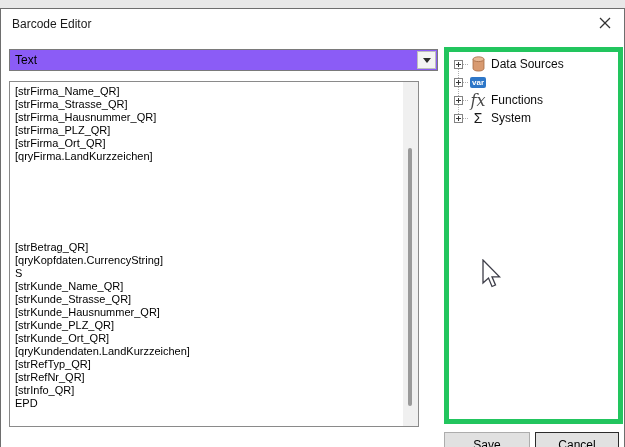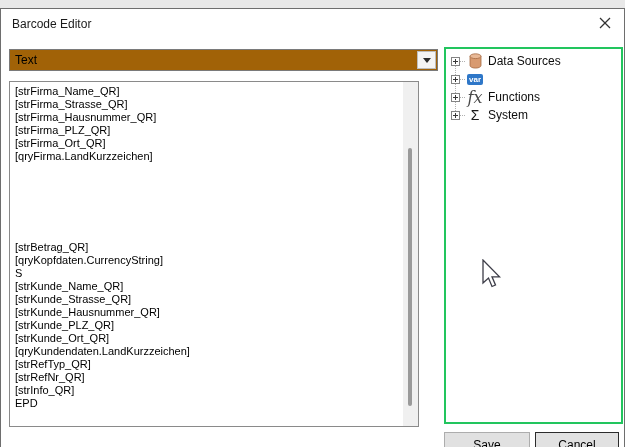--- a/index.html
+++ b/index.html
@@ -15,21 +15,21 @@
     background:#ffffff; display:flex; align-items:center;
   }
   .title { font-size:12px; color:#1a1a1a; padding-left:11px; }
   .close-btn {
     position:absolute; right:4px; top:2px; width:30px; height:24px;
     display:flex; align-items:center; justify-content:center; background:transparent;
   }
 
   .combo {
     position:absolute; left:8px; top:40px; width:429px; height:22px;
-    background:#a16207; border:1px solid #7a7a7a;
+    background:#8b5cf6; border:1px solid #7a7a7a;
   }
   .combo-value { position:absolute; left:5px; top:3px; font-size:12px; color:#000; }
   .combo-btn {
     position:absolute; right:1px; top:1px; width:19px; height:18px;
     background:#f4f4f4; border:1px solid #bdbdbd;
     display:flex; align-items:center; justify-content:center;
   }
   .combo-arrow {
     width:0; height:0; border-left:4px solid transparent; border-right:4px solid transparent;
     border-top:5px solid #2b2b2b;
@@ -47,21 +47,21 @@
     position:absolute; right:0; top:0; width:15px; height:100%;
     background:#f0f0f0;
   }
   .scrollbar-thumb {
     position:absolute; left:5px; top:66px; width:4px; height:258px;
     background:#9a9a9a; border-radius:2px;
   }
 
   .tree-panel {
     position:absolute; left:443px; top:38px; width:179px; height:377px;
-    background:#ffffff; border:2px solid #22c55e; padding-top:3px;
+    background:#ffffff; border:5px solid #22c55e; padding-top:3px;
   }
   .tree-vline {
     position:absolute; left:9px; top:12px; height:54px; width:0;
     border-left:1px dotted #b0b0b0;
   }
   .tree-row { position:relative; height:18px; display:flex; align-items:center; padding-left:5px; }
   .plusbox {
     position:relative; width:9px; height:9px; background:#ffffff;
     border:1px solid #848484; flex:0 0 9px;
   }

